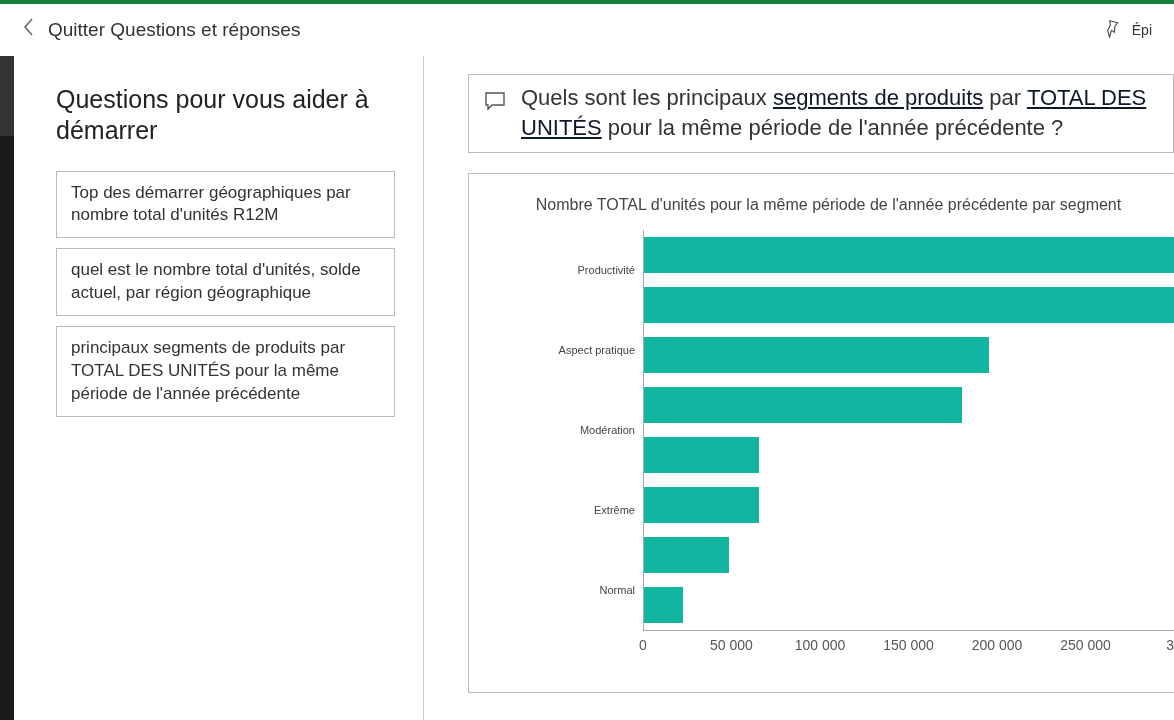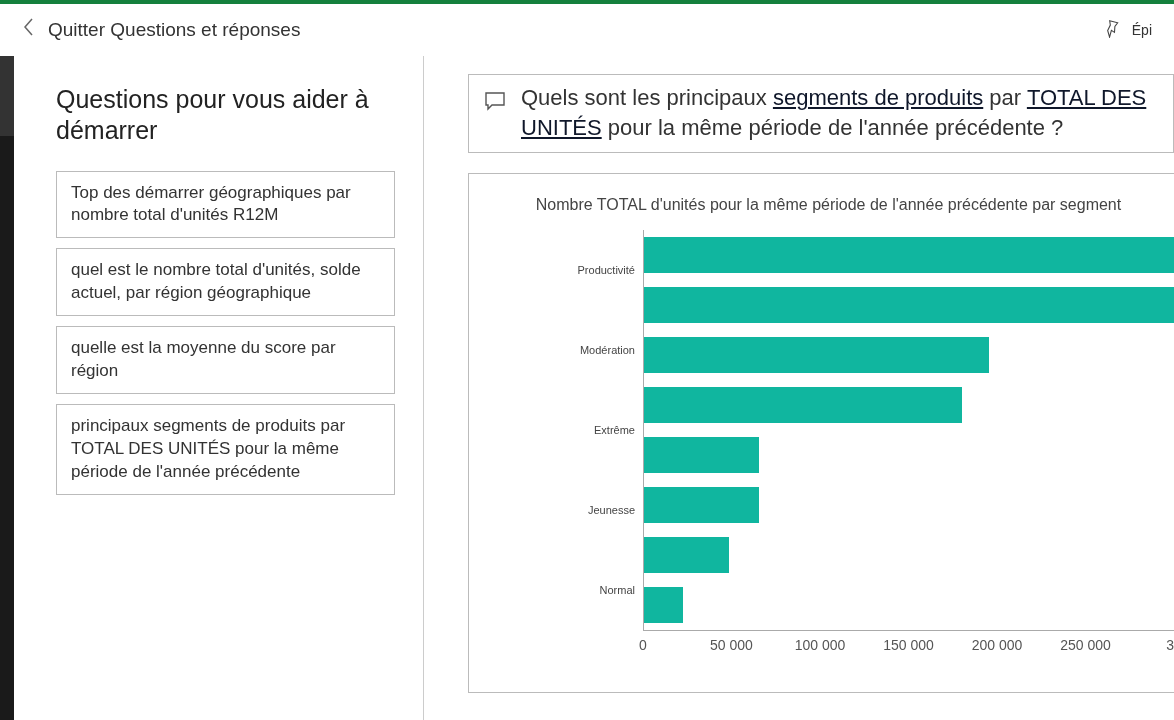--- a/index.html
+++ b/index.html
@@ -194,21 +194,20 @@
 </div>
 
 <div class="left-edge"></div>
 
 <div class="main">
   <div class="sidebar">
     <div class="sidebar-title">Questions pour vous aider à démarrer</div>
     <div id="question-list">
         <div class="question-card">Top des démarrer géographiques par nombre total d'unités R12M</div>
         <div class="question-card">quel est le nombre total d'unités, solde actuel, par région géographique</div>
-        <div class="question-card">quelle est la moyenne du score par région</div>
         <div class="question-card">principaux segments de produits par TOTAL DES UNITÉS pour la même période de l'année précédente</div>
       </div>
   </div>
 
   <div class="content">
     <div class="question-bar">
       <span class="speech-icon">
         <svg viewBox="0 0 24 24">
             <path d="M3 4 h18 v12 h-12 l-4 4 v-4 h-2 z" stroke="#555" stroke-width="1.4" fill="none"></path>
           </svg>
@@ -216,23 +215,23 @@
       <span class="question-text">
         <span>Quels sont les principaux </span><span class="u">segments de produits</span><span> par </span><span class="u">TOTAL DES UNITÉS</span><span> pour la même période de l'année précédente ?</span>
       </span>
     </div>
 
     <div class="chart-wrap">
       <div class="chart-title">Nombre TOTAL d'unités pour la même période de l'année précédente par segment</div>
       <div class="chart-area">
         <div class="ylabels" id="ylabels">
             <div class="ylabel">Productivité</div>
+            <div class="ylabel">Aspect pratique</div>
             <div class="ylabel">Modération</div>
             <div class="ylabel">Extrême</div>
-            <div class="ylabel">Jeunesse</div>
             <div class="ylabel">Normal</div>
           </div>
         <div class="plot" id="plot">
           <div class="bars" id="bars">
               <div class="bar-row">
                 <div class="bar" style="width: 100%; background: rgb(16, 182, 159);"></div>
               </div>
               <div class="bar-row">
                 <div class="bar" style="width: 100%; background: rgb(16, 182, 159);"></div>
               </div>

